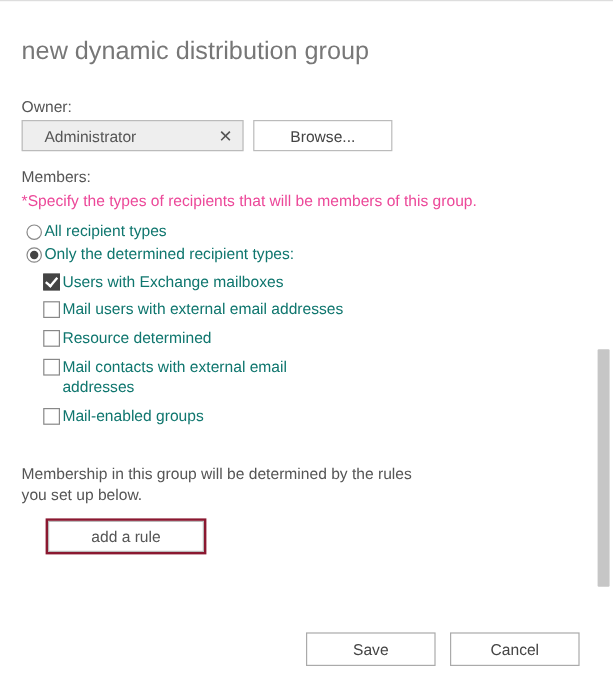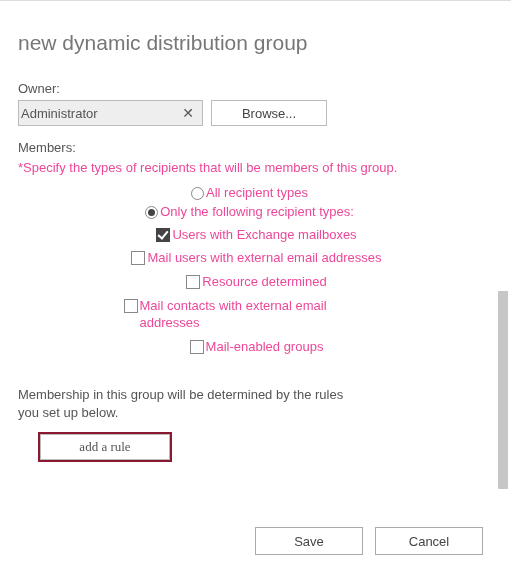--- a/index.html
+++ b/index.html
@@ -40,21 +40,21 @@
     margin-bottom: 14px;
   }
   .owner-box {
     position: relative;
     width: 185px;
     height: 26px;
     border: 1px solid #bbb;
     background: #eee;
     display: flex;
     align-items: center;
-    padding: 0 2px;
+    padding: 0 18px;
     color: #555;
   }
   .owner-box .clear {
     position: absolute;
     right: 4px; top: 0; bottom: 0;
     display: flex; align-items: center; justify-content: center;
     width: 20px;
     color: #555;
     font-size: 14px;
     cursor: pointer;
@@ -72,23 +72,22 @@
   .hint {
     color: #ec4899;
     margin-bottom: 8px;
     line-height: 1.35;
   }
   .radio-row, .check-row {
     display: flex;
     align-items: flex-start;
     gap: 2px;
     margin: 4px 0;
-    color: #ec4899;
-    cursor: pointer;
-    justify-content: center;
+    color: #0f766e;
+    cursor: pointer;
   }
   .radio-group { margin-left: 4px; }
   .radio {
     width: 13px; height: 13px;
     border: 1px solid #888;
     border-radius: 50%;
     margin-top: 2px;
     flex: none;
     position: relative;
     background: #fff;
@@ -139,21 +138,20 @@
   }
   .add-rule-btn {
     width: 130px; height: 26px;
     border: 1px solid #bbb;
     background: #fff;
     color: #555;
     font-size: 13px;
     cursor: pointer;
     outline: 2px solid #8a1830;
     outline-offset: 0px;
-    font-family: Liberation Serif, serif;
   }
   .scrollbar {
     position: absolute;
     right: 2px; top: 80px;
     width: 12px; height: 408px;
     background: transparent;
   }
   .scrollbar-track {
     width: 100%; height: 100%;
   }
@@ -204,21 +202,21 @@
     <div class="field-label members-label">Members:</div>
     <div class="hint">*Specify the types of recipients that will be members of this group.</div>
 
     <div class="radio-group">
       <div class="radio-row">
         <div class="radio"></div>
         <span>All recipient types</span>
       </div>
       <div class="radio-row">
         <div class="radio checked"></div>
-        <span>Only the following recipient types:</span>
+        <span>Only the determined recipient types:</span>
       </div>
     </div>
 
     <div class="check-list">
       <div class="check-row">
         <div class="checkbox checked"></div>
         <span>Users with Exchange mailboxes</span>
       </div>
       <div class="check-row">
         <div class="checkbox"></div>

